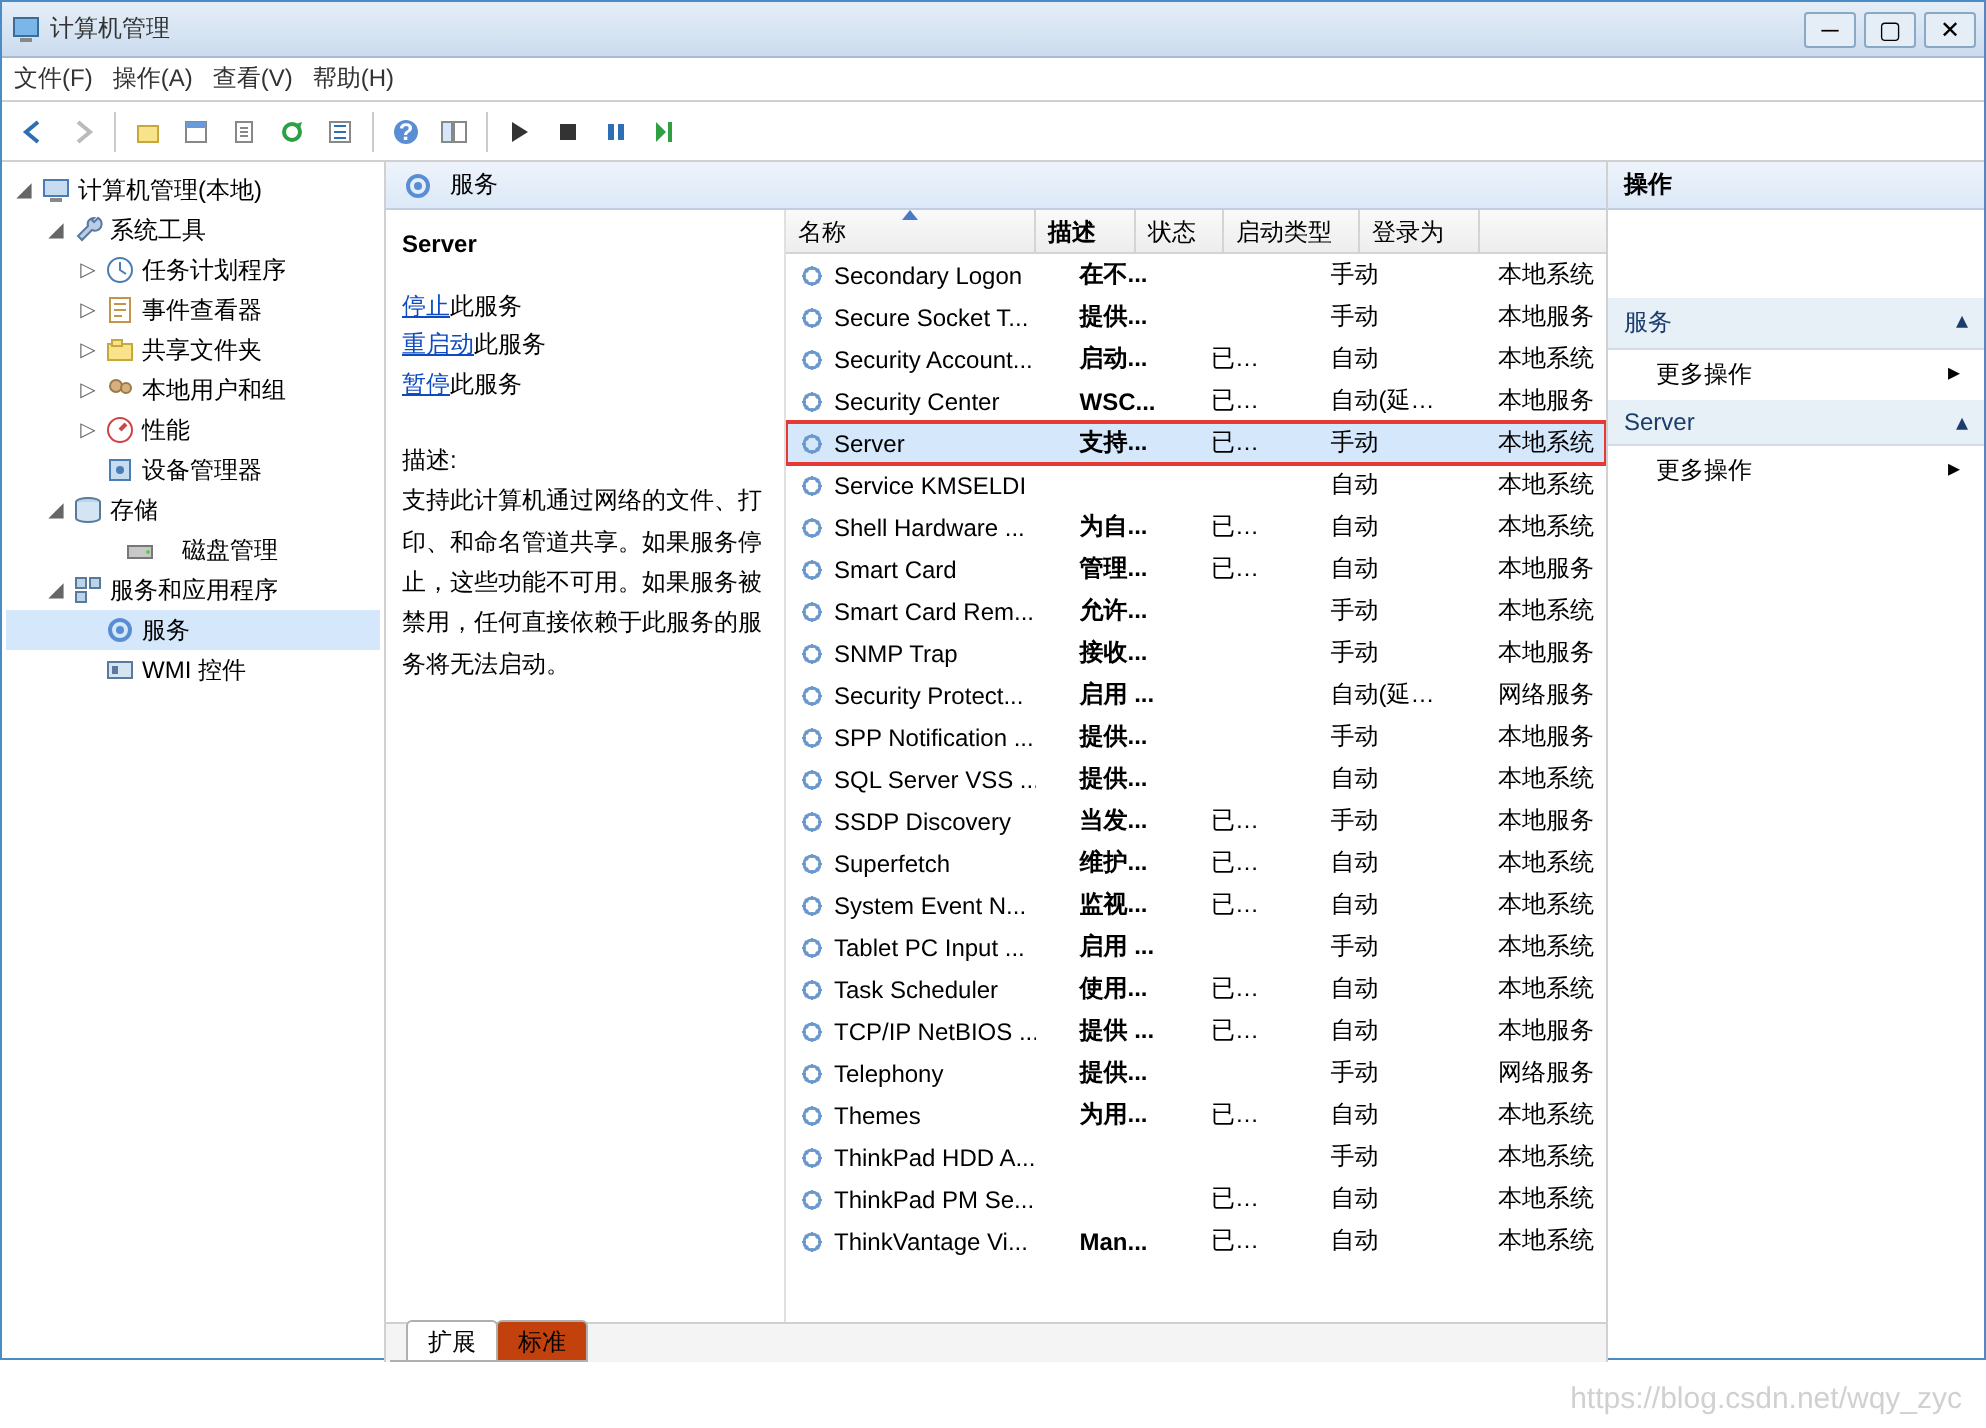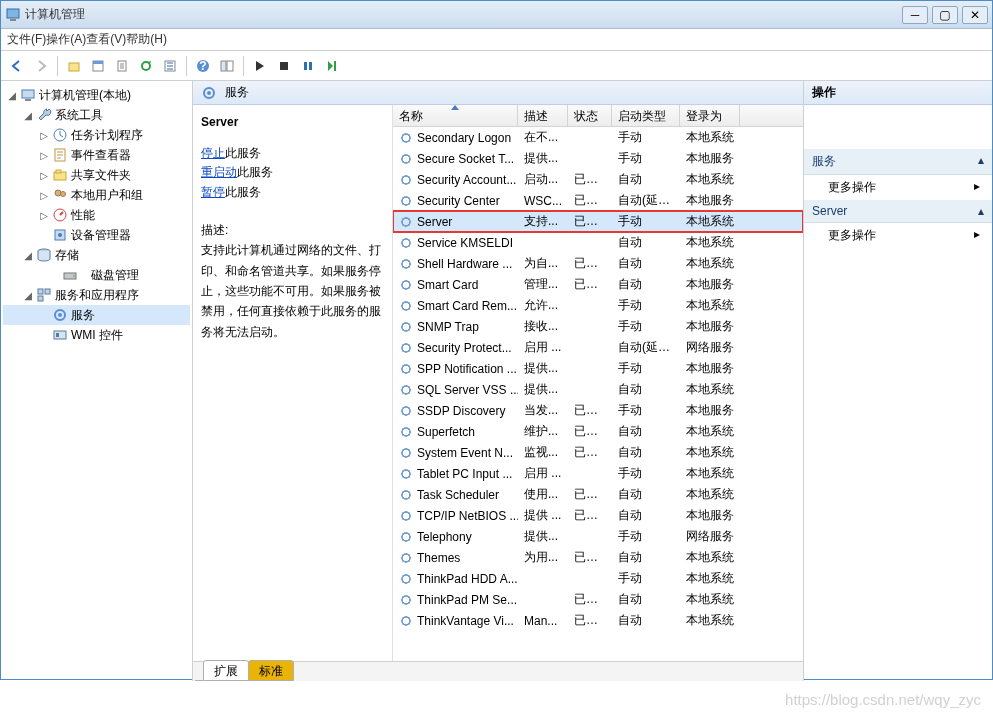--- a/index.html
+++ b/index.html
@@ -2,51 +2,51 @@
 <html><head>
 <meta charset="utf-8">
 <style>
 * { box-sizing: border-box; margin: 0; padding: 0; font-family: "Microsoft YaHei", sans-serif; font-size: 12px; }
 body { background: #fff; width: 993px; height: 714px; overflow: hidden; position: relative; }
 .window { width: 993px; height: 680px; border: 1px solid #4b8bc6; background: #fff; position: relative; }
 .titlebar { height: 28px; background: linear-gradient(#e5eef7,#cbdcef); display: flex; align-items: center; padding: 0 4px; border-bottom: 1px solid #a7bcd1; text-align: center; }
 .titlebar .title { margin-left: 4px; color: #333; }
 .titlebar .spacer { flex: 1; }
 .winbtn { width: 26px; height: 18px; border: 1px solid #8aa8c4; margin-left: 4px; display: flex; align-items: center; justify-content: center; background: #e5eef7; border-radius: 2px; font-family: Arial; }
-.menubar { height: 22px; border-bottom: 1px solid #d0d0d0; display: flex; align-items: center; padding: 0 6px; color: #333; }
+.menubar { height: 22px; border-bottom: 1px solid #d0d0d0; display: flex; align-items: center; padding: 0 6px; gap: 10px; color: #333; }
 .toolbar { height: 30px; border-bottom: 1px solid #d0d0d0; display: flex; align-items: center; padding: 0 6px; gap: 4px; }
 .tbtn { width: 20px; height: 20px; display: flex; align-items: center; justify-content: center; border: 1px solid transparent; }
 .sep { width: 1px; height: 20px; background: #ccc; margin: 0 2px; }
 svg { display: block; }
 .content { display: flex; height: calc(680px - 28px - 22px - 30px); }
 .tree { width: 192px; border-right: 1px solid #d0d0d0; padding: 4px 2px; overflow: auto; }
 .tree-item { display: flex; align-items: center; height: 20px; gap: 3px; padding-left: 2px; cursor: default; white-space: nowrap; }
 .tree-item.selected { background: #d4e7fb; }
 .twisty { width: 10px; text-align: center; color: #666; font-size: 10px; }
 .center { flex: 1; display: flex; flex-direction: column; border-right: 1px solid #d0d0d0; }
 .center-header { height: 24px; background: linear-gradient(#eef3fb,#dce9f8); border-bottom: 1px solid #c0cee0; display: flex; align-items: center; padding: 0 8px; gap: 8px; }
 .center-body { flex: 1; display: flex; overflow: hidden; }
 .detail { width: 200px; padding: 8px 8px; border-right: 1px solid #e0e0e0; line-height: 1.6; }
 .detail h3 { font-weight: bold; margin-bottom: 12px; font-size: 12px; }
 .detail a { color: #0e4ac1; text-decoration: underline; display: inline; }
 .list-wrap { flex: 1; display: flex; flex-direction: column; overflow: hidden; }
 .list-head { display: flex; border-bottom: 1px solid #d4d4d4; background: linear-gradient(#fafafa,#ededed); height: 22px; }
 .list-head div { border-right: 1px solid #d4d4d4; padding: 3px 6px; font-size: 12px; position: relative; }
 .list-head .sort::after { content: ""; position: absolute; top: 0; left: 50%; transform: translateX(-50%); width: 0; height: 0; border-left: 4px solid transparent; border-right: 4px solid transparent; border-bottom: 5px solid #4b7ac5; }
-.c-name { width: 125px; } .c-desc { width: 50px; } .c-stat { width: 44px; } .c-start { width: 68px; } .c-logon { width: 60px; }
+.c-name { width: 125px; } .c-desc { width: 50px; font-weight: bold; } .c-stat { width: 44px; } .c-start { width: 68px; } .c-logon { width: 60px; }
 .list-rows { flex: 1; overflow: hidden; }
-.row { display: flex; height: 21px; align-items: center; }
+.row { display: flex; height: 21px; align-items: center; justify-content: space-between; }
 .row.selected { background: #d4e7fb; }
 .row.highlight { outline: 2px solid #e53935; outline-offset: -1px; }
 .row div { padding: 0 6px; white-space: nowrap; overflow: hidden; text-overflow: ellipsis; font-size: 12px; }
 .row .c-name { display: flex; align-items: center; gap: 4px; }
 .gear { width: 14px; height: 14px; flex-shrink: 0; display: inline-flex; align-items: center; justify-content: center; }
 .tabstrip { height: 20px; border-top: 1px solid #d0d0d0; display: flex; align-items: flex-end; padding-left: 2px; background: #f4f4f4; }
 .tab { border: 1px solid #b0b0b0; border-top-left-radius: 3px; border-top-right-radius: 3px; padding: 2px 10px 0; margin-right: -1px; background: #fff; font-size: 12px; }
-.tab.inactive { background: #eab308; }
+.tab.inactive { background: #c2410c; }
 .actions { width: 188px; display: flex; flex-direction: column; gap: 44px; }
 .actions-header { height: 24px; background: linear-gradient(#eef3fb,#dce9f8); border-bottom: 1px solid #c0cee0; display: flex; align-items: center; padding: 0 8px; font-weight: bold; }
 .action-group { background: #e7eff7; padding: 4px 8px; border-bottom: 1px solid #d2dce8; display: flex; justify-content: space-between; color: #1a3d6d; }
 .action-item { padding: 4px 12px 4px 24px; display: flex; justify-content: space-between; }
 .watermark { position: absolute; bottom: 6px; right: 12px; color: rgba(120,120,120,0.35); font-size: 15px; font-family: Arial; }
 </style>
 </head>
 <body>
 
 <div class="window">

